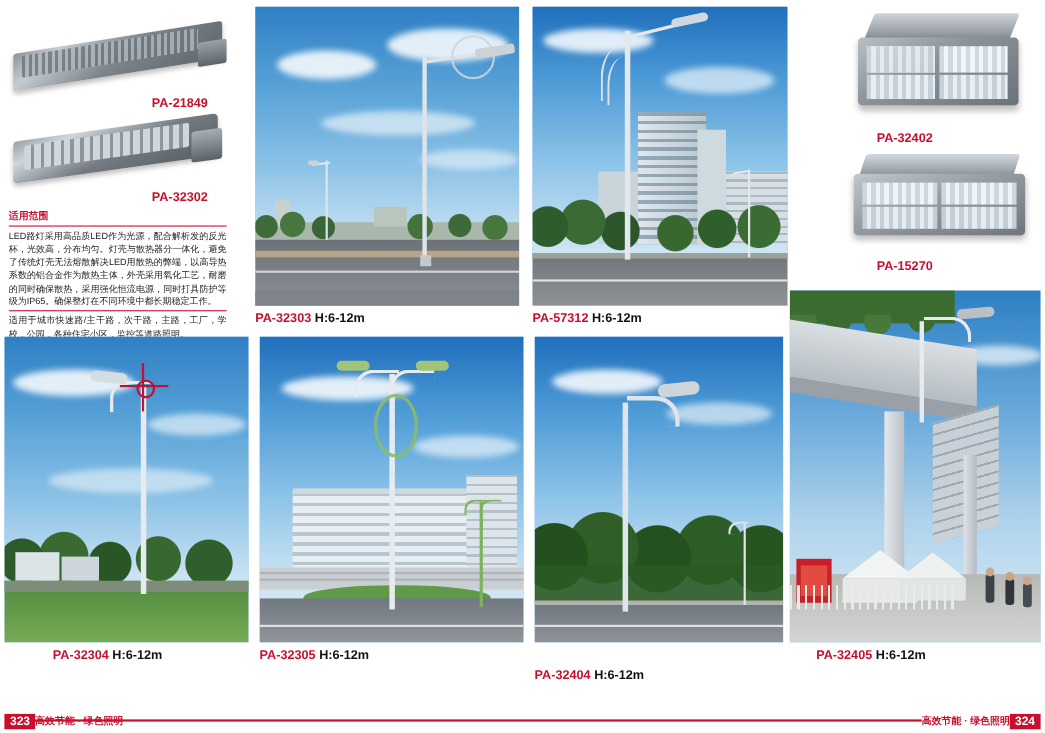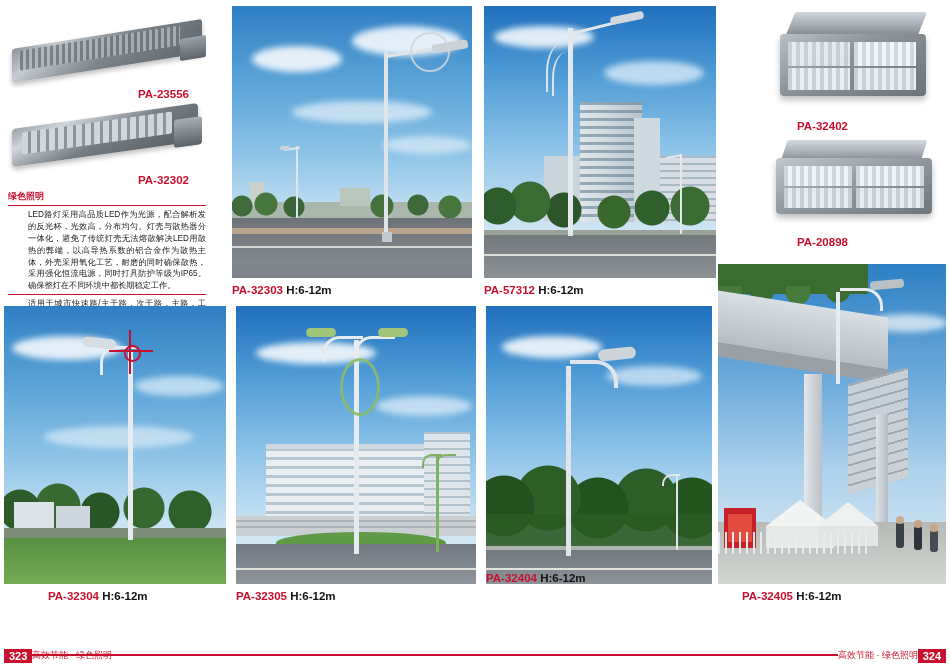--- a/index.html
+++ b/index.html
@@ -18,63 +18,63 @@
   .cloud{position:absolute;background:rgba(255,255,255,.85);border-radius:50%;filter:blur(3px);}
   .pole{position:absolute;background:#cfd6dc;}
   .arm{position:absolute;background:#cfd6dc;transform-origin:left center;}
   .head{position:absolute;background:#b9c2c9;border-radius:2px;}
 
   
   .lampbody{position:absolute;}
 
   
   .redhead{color:#c8102e;font-weight:bold;font-size:9px;}
-  .bodytext{font-size:8.2px;line-height:1.45;color:#1b1b1b;text-align:justify;margin-left:20px;}
+  .bodytext{font-size:8.2px;line-height:1.45;color:#1b1b1b;text-align:justify;}
 
   
   .footbar{position:absolute;left:0;bottom:0;width:950px;height:22px;}
   .pgnum{position:absolute;bottom:3px;font-size:11px;font-weight:bold;color:#fff;background:#c8102e;
          padding:1px 5px;}
-  .foottxt{position:absolute;bottom:4px;font-size:9px;color:#c8102e;font-weight:normal;}
+  .foottxt{position:absolute;bottom:4px;font-size:9px;color:#c8102e;font-weight:bold;}
   .footline{position:absolute;height:2px;background:#c8102e;bottom:10px;}
 </style>
 </head>
 <body>
 
 <div class="page">
 
   <div class="photo" style="left:8px;top:8px;width:205px;height:80px;background:#fff;">
 
     <div class="lampbody" style="left:4px;top:26px;width:190px;height:34px;
          background:linear-gradient(145deg,#8d9399 0%,#c5cbd0 18%,#7d848a 52%,#5e656b 100%);
          transform:skewY(-9deg);border-radius:3px;box-shadow:0 3px 5px rgba(0,0,0,.25);"></div>
     <div class="lampbody" style="left:12px;top:30px;width:160px;height:20px;transform:skewY(-9deg);
          background:repeating-linear-gradient(90deg,#6f767c 0 3px,#aeb5ba 3px 6px);opacity:.85;border-radius:2px;"></div>
     <div class="lampbody" style="left:172px;top:29px;width:26px;height:22px;transform:skewY(-9deg);
          background:linear-gradient(180deg,#9aa1a7,#5d646a);border-radius:2px;"></div>
   </div>
   <div class="cap" style="left:138px;top:88px;">
-    <span>PA-23556</span>
+    <span>PA-21849</span>
   </div>
 
   <div class="photo" style="left:8px;top:100px;width:205px;height:75px;background:#fff;">
     <div class="lampbody" style="left:4px;top:16px;width:186px;height:38px;
          background:linear-gradient(160deg,#9aa1a7 0%,#cfd5da 20%,#747b81 55%,#565d63 100%);
          transform:skewY(-8deg);border-radius:4px;box-shadow:0 3px 5px rgba(0,0,0,.25);"></div>
     <div class="lampbody" style="left:14px;top:22px;width:150px;height:22px;transform:skewY(-8deg);
          background:repeating-linear-gradient(90deg,#cfd7dd 0 6px,#8e959b 6px 9px);border-radius:2px;"></div>
     <div class="lampbody" style="left:166px;top:18px;width:28px;height:28px;transform:skewY(-8deg);
          background:linear-gradient(180deg,#a7aeb4,#5a6167);border-radius:3px;"></div>
   </div>
   <div class="cap" style="left:138px;top:174px;">
     <span>PA-32302</span>
   </div>
 
   <div style="position:absolute;left:8px;top:190px;width:198px;">
-    <div class="redhead">绿色照明</div>
+    <div class="redhead">适用范围</div>
     <div style="width:198px;height:1px;background:#c8102e;margin:2px 0 3px 0;"></div>
     <div class="bodytext">LED路灯采用高品质LED作为光源，配合解析发的反光杯，光效高，分布均匀。灯壳与散热器分一体化，避免了传统灯壳无法熔散解决LED用散热的弊端，以高导热系数的铝合金作为散热主体，外壳采用氧化工艺，耐磨的同时确保散热，采用强化恒流电源，同时打具防护等级为IP65。确保整灯在不同环境中都长期稳定工作。</div>
     <div style="width:198px;height:1px;background:#c8102e;margin:2px 0 3px 0;"></div>
     <div class="bodytext">适用于城市快速路/主干路，次干路，主路，工厂，学校，公园，各种住宅小区，监控等道路照明。</div>
   </div>
 
   <div class="photo" style="left:232px;top:6px;width:240px;height:272px;">
     <div class="sky"></div>
     <div class="cloud" style="left:20px;top:40px;width:90px;height:26px;"></div>
     <div class="cloud" style="left:120px;top:20px;width:110px;height:30px;"></div>
@@ -180,21 +180,21 @@
     <div style="position:absolute;left:14px;top:30px;width:68px;height:20px;
          background-image:repeating-linear-gradient(90deg,#cdd7df 0 4px,#f0f4f7 4px 8px);"></div>
     <div style="position:absolute;left:86px;top:30px;width:68px;height:20px;
          background-image:repeating-linear-gradient(90deg,#cdd7df 0 4px,#f0f4f7 4px 8px);"></div>
     <div style="position:absolute;left:14px;top:52px;width:68px;height:20px;
          background-image:repeating-linear-gradient(90deg,#c4ced6 0 4px,#e7ecf0 4px 8px);"></div>
     <div style="position:absolute;left:86px;top:52px;width:68px;height:20px;
          background-image:repeating-linear-gradient(90deg,#c4ced6 0 4px,#e7ecf0 4px 8px);"></div>
   </div>
   <div class="cap" style="left:797px;top:236px;">
-    <span>PA-20898</span>
+    <span>PA-15270</span>
   </div>
 
   <div class="photo" style="left:4px;top:306px;width:222px;height:278px;">
     <div class="sky"></div>
     <div class="cloud" style="left:8px;top:30px;width:110px;height:24px;"></div>
     <div class="cloud" style="left:130px;top:70px;width:90px;height:20px;opacity:.7;"></div>
     <div class="cloud" style="left:40px;top:120px;width:150px;height:22px;opacity:.6;"></div>
 
     <div style="position:absolute;left:0;top:176px;width:222px;height:50px;
          background:radial-gradient(circle at 16px 28px,#2e5b2a 20px,transparent 21px),
@@ -279,21 +279,21 @@
     <div style="position:absolute;left:0;top:240px;width:226px;height:4px;background:#aeb4ae;"></div>
     <div style="position:absolute;left:0;top:262px;width:226px;height:2px;background:#f2f2ec;opacity:.85;"></div>
 
     <div class="pole" style="left:80px;top:60px;width:5px;height:190px;background:#dfe5ea;"></div>
     <div style="position:absolute;left:84px;top:54px;width:44px;height:24px;border-top:4px solid #dfe5ea;border-right:4px solid #dfe5ea;border-radius:0 22px 0 0;"></div>
     <div class="head" style="left:112px;top:42px;width:38px;height:12px;background:#cdd5db;border-radius:6px;transform:rotate(-6deg);"></div>
 
     <div class="pole" style="left:190px;top:170px;width:2px;height:74px;background:#dfe5ea;"></div>
     <div style="position:absolute;left:176px;top:168px;width:16px;height:10px;border-top:2px solid #dfe5ea;border-left:2px solid #dfe5ea;border-radius:10px 0 0 0;"></div>
   </div>
-  <div class="cap" style="left:486px;top:572px;">
+  <div class="cap" style="left:486px;top:608px;">
     <span>PA-32404</span> <span class="h">H:6-12m</span>
   </div>
 
   <div class="photo" style="left:718px;top:264px;width:228px;height:320px;">
     <div class="sky sky2" style="background:linear-gradient(to bottom,#2d80c4 0%,#6aa9da 35%,#aed2ec 65%,#dfecf6 100%);"></div>
     <div class="cloud" style="left:150px;top:50px;width:80px;height:18px;opacity:.8;"></div>
 
     <div style="position:absolute;left:0;top:0;width:150px;height:30px;background:#3c6b2f;"></div>
     <div style="position:absolute;left:0;top:22px;width:150px;height:18px;
          background:radial-gradient(circle at 12px 6px,#47793a 12px,transparent 13px),

